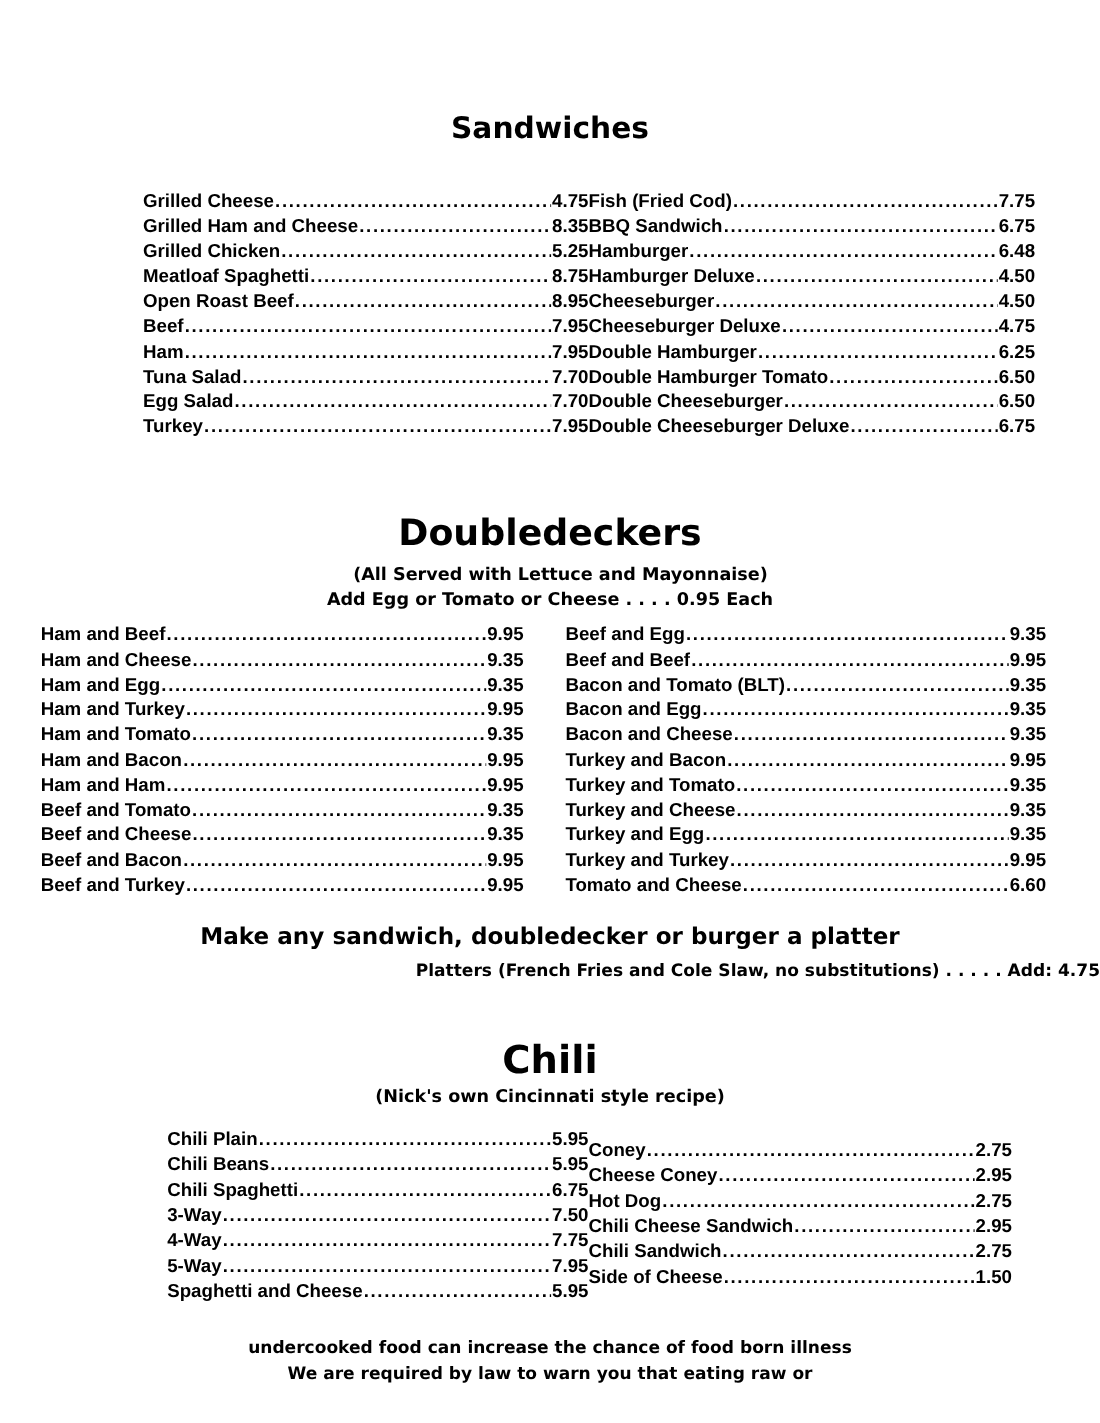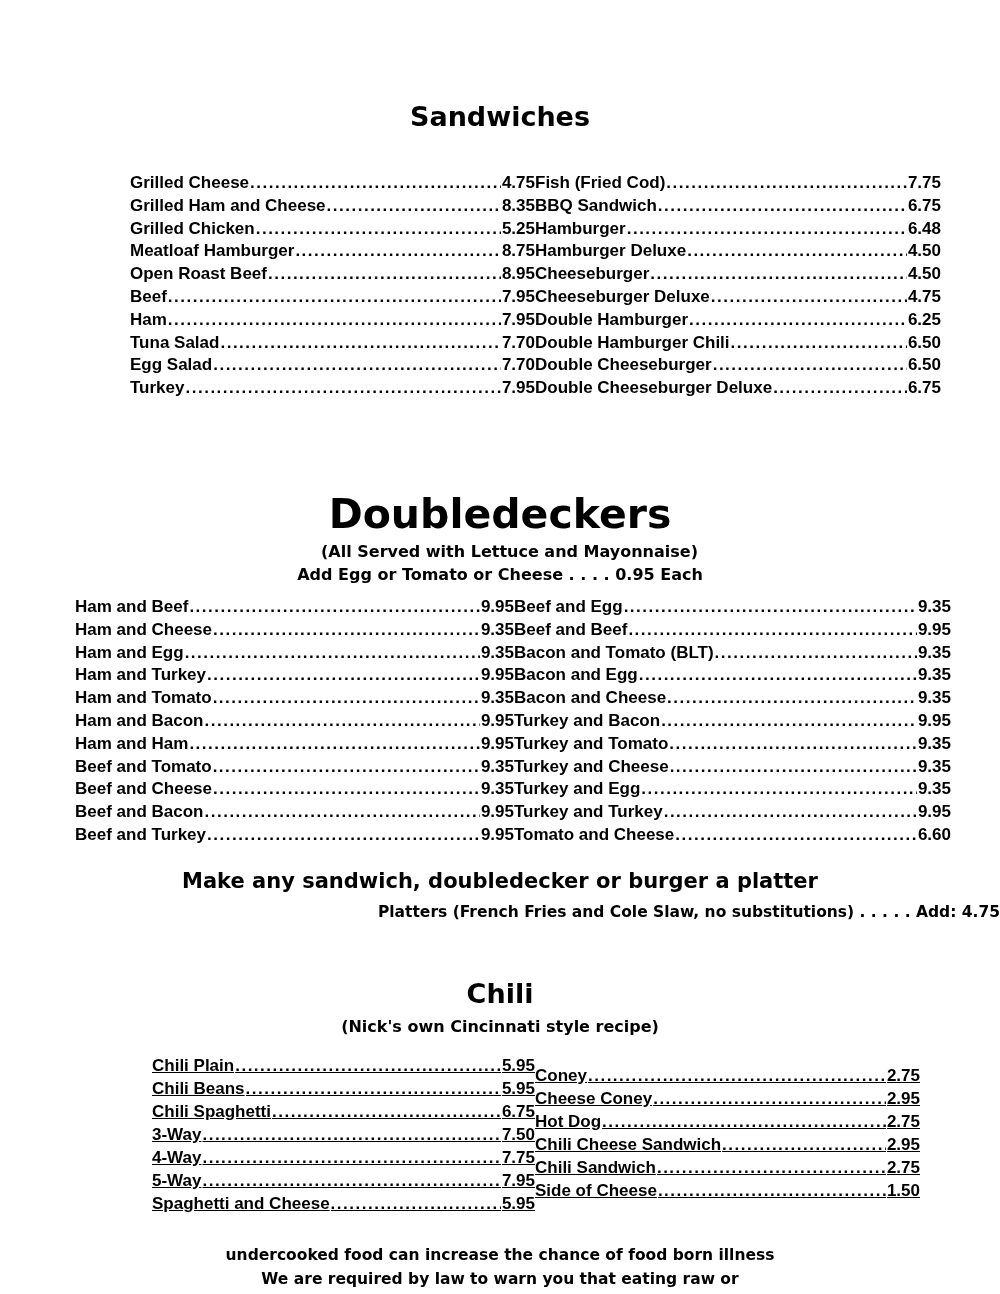--- a/index.html
+++ b/index.html
@@ -7,35 +7,35 @@
   body { width: 1000px; font-family: "Liberation Sans", sans-serif; color: #000; }
   .page {
     width: 1000px; height: 1294px; background: #fff; overflow: hidden;
     position: relative;
   }
   .heading {
     font-family: "DejaVu Sans", sans-serif;
     font-weight: bold; text-align: center; color: #000;
   }
   .title-sandwiches { padding-top: 97px; font-size: 27px; line-height: 40px; }
-  .title-doubledeckers { margin-top: 94px; font-size: 41px; line-height: 40px; }
-  .title-chili { margin-top: 50px; font-size: 27px; line-height: 42px; }
+  .title-doubledeckers { margin-top: 64px; font-size: 33px; line-height: 40px; }
+  .title-chili { margin-top: 50px; font-size: 35px; line-height: 42px; }
   .subheading {
     font-family: "DejaVu Sans", sans-serif;
     font-weight: bold; text-align: center; font-size: 16px; line-height: 23px;
   }
   .dd-sub1 { margin-top: 6px; padding-left: 19px; }
   .cols { display: flex; justify-content: flex-end; }
   .sand-cols { margin: 35px 0 0 63px; width: 878px; }
   .sand-cols .col-left  { width: 405px; }
   .sand-cols .col-right { width: 406px; }
-  .dd-cols { margin: 10px 0 0 47px; width: 904px; }
+  .dd-cols { margin: 10px 0 0 47px; width: 904px; gap: 38px; }
   .dd-cols .col-left  { width: 439px; }
   .dd-cols .col-right { width: 437px; }
-  .chili-cols { margin: 16px 0 0 77px; width: 843px; text-decoration: underline; }
+  .chili-cols { margin: 16px 0 0 77px; width: 843px; }
   .chili-cols .col-left  { width: 383px; }
   .chili-cols .col-right { width: 385px; margin-top: 10px; }
   .menu-row {
     display: flex; align-items: baseline;
     font-weight: bold; font-size: 17px; line-height: 22.8px;
     white-space: nowrap;
   }
   .chili-cols .menu-row { line-height: 23px; }
   .item-name { flex: 0 0 auto; }
   .dots {
@@ -80,21 +80,21 @@
     <span class="item-price">8.35</span>
   </div>
 
   <div class="menu-row">
     <span class="item-name">Grilled Chicken</span>
     <span class="dots"></span>
     <span class="item-price">5.25</span>
   </div>
 
   <div class="menu-row">
-    <span class="item-name">Meatloaf Hamburger</span>
+    <span class="item-name">Meatloaf Spaghetti</span>
     <span class="dots"></span>
     <span class="item-price">8.75</span>
   </div>
 
   <div class="menu-row">
     <span class="item-name">Open Roast Beef </span>
     <span class="dots"></span>
     <span class="item-price">8.95</span>
   </div>
 
@@ -165,21 +165,21 @@
     <span class="item-price">4.75</span>
   </div>
 
   <div class="menu-row">
     <span class="item-name">Double Hamburger</span>
     <span class="dots"></span>
     <span class="item-price">6.25</span>
   </div>
 
   <div class="menu-row">
-    <span class="item-name">Double Hamburger Chili</span>
+    <span class="item-name">Double Hamburger Tomato</span>
     <span class="dots"></span>
     <span class="item-price">6.50</span>
   </div>
 
   <div class="menu-row">
     <span class="item-name">Double Cheeseburger</span>
     <span class="dots"></span>
     <span class="item-price">6.50</span>
   </div>
 

